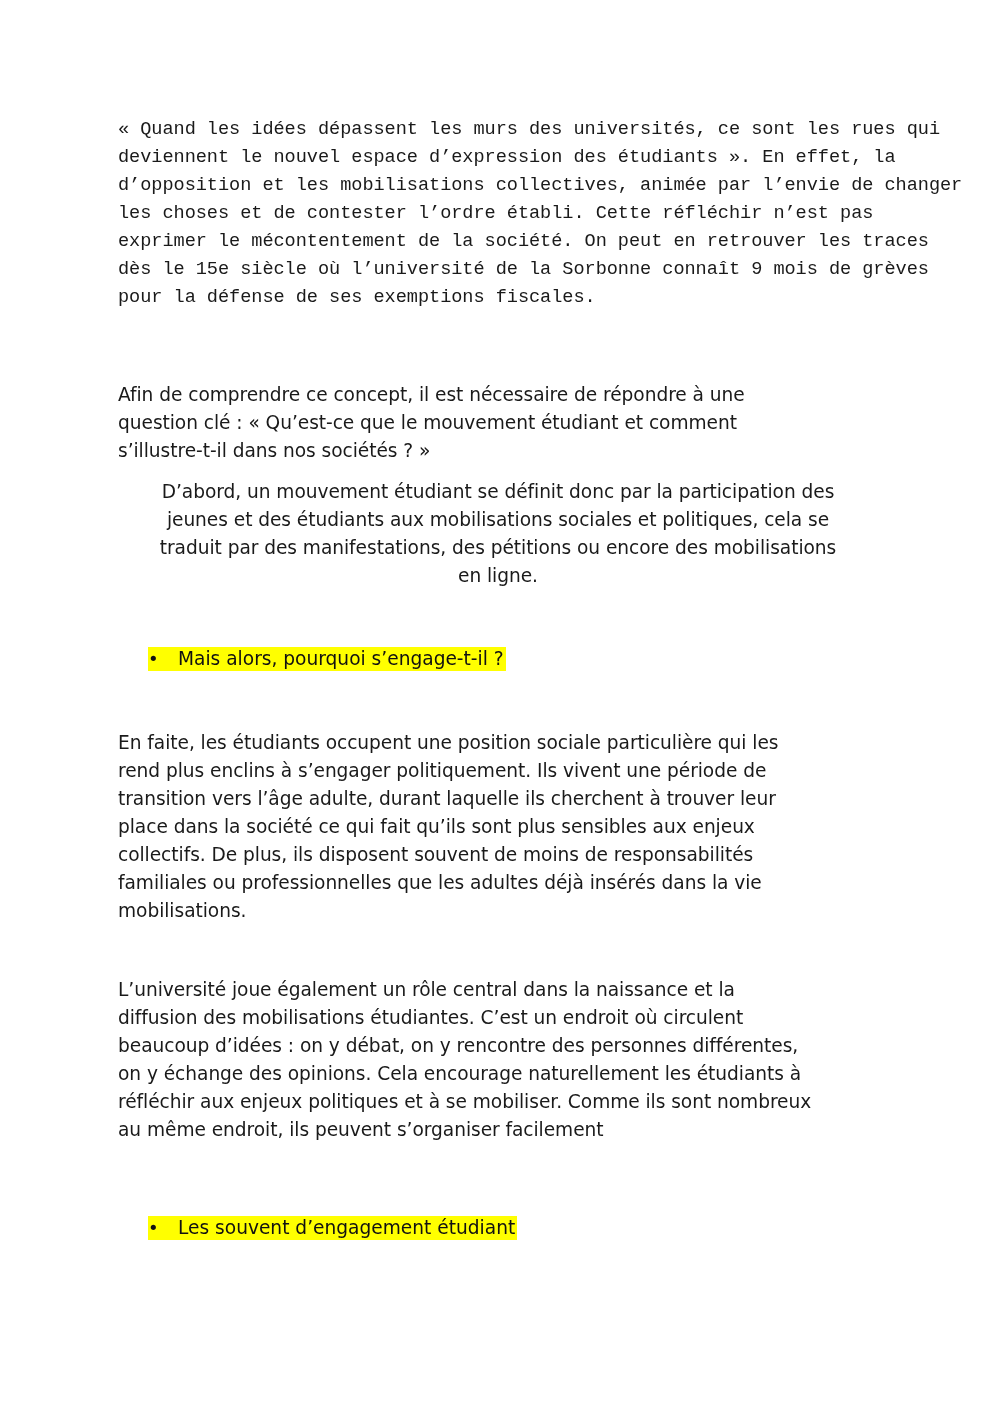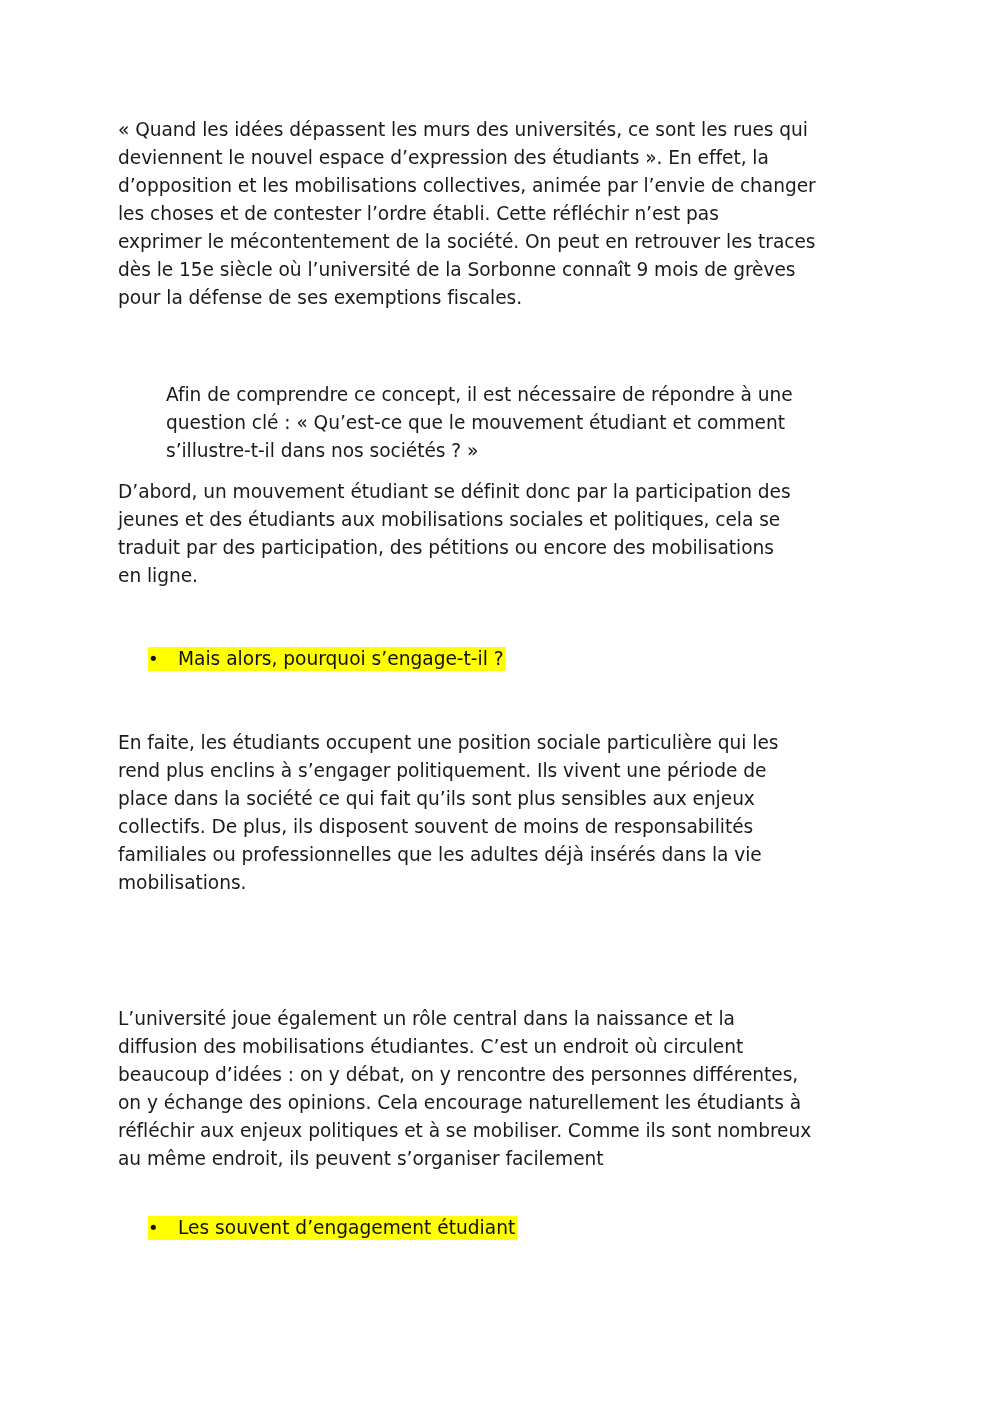--- a/index.html
+++ b/index.html
@@ -60,60 +60,61 @@
       width: 30px;
       text-align: left;
       font-size: 18px;
     }
   </style>
 </head>
 <body>
 
 <div class="page">
 
-  <p class="para" style="top:116px;">
+  <p class="para" style="top:116px;font-family:Liberation Mono, monospace;">
     <span class="line">« Quand les idées dépassent les murs des universités, ce sont les rues qui</span>
     <span class="line">deviennent le nouvel espace d’expression des étudiants ». En effet, la</span>
     <span class="line">d’opposition et les mobilisations collectives, animée par l’envie de changer</span>
     <span class="line">les choses et de contester l’ordre établi. Cette réfléchir n’est pas</span>
     <span class="line">exprimer le mécontentement de la société. On peut en retrouver les traces</span>
     <span class="line">dès le 15e siècle où l’université de la Sorbonne connaît 9 mois de grèves</span>
     <span class="line">pour la défense de ses exemptions fiscales.</span>
   </p>
 
-  <p class="para" style="top:381px;margin-left:48px;">
+  <p class="para" style="top:381px;">
     <span class="line">Afin de comprendre ce concept, il est nécessaire de répondre à une</span>
     <span class="line">question clé : « Qu’est-ce que le mouvement étudiant et comment</span>
     <span class="line">s’illustre-t-il dans nos sociétés ? »</span>
   </p>
 
-  <p class="para" style="top:478px;">
+  <p class="para" style="top:478px;text-align:center;">
     <span class="line">D’abord, un mouvement étudiant se définit donc par la participation des</span>
     <span class="line">jeunes et des étudiants aux mobilisations sociales et politiques, cela se</span>
-    <span class="line">traduit par des participation, des pétitions ou encore des mobilisations</span>
+    <span class="line">traduit par des manifestations, des pétitions ou encore des mobilisations</span>
     <span class="line">en ligne.</span>
   </p>
 
   <div class="bullet-item" style="top:645px;">
     <span class="bullet-hl">
       <span class="bullet-dot">•</span>
       <span>Mais alors, pourquoi s’engage-t-il ?</span>
     </span>
   </div>
 
   <p class="para" style="top:729px;">
     <span class="line">En faite, les étudiants occupent une position sociale particulière qui les</span>
     <span class="line">rend plus enclins à s’engager politiquement. Ils vivent une période de</span>
+    <span class="line">transition vers l’âge adulte, durant laquelle ils cherchent à trouver leur</span>
     <span class="line">place dans la société ce qui fait qu’ils sont plus sensibles aux enjeux</span>
     <span class="line">collectifs. De plus, ils disposent souvent de moins de responsabilités</span>
     <span class="line">familiales ou professionnelles que les adultes déjà insérés dans la vie</span>
     <span class="line">mobilisations.</span>
   </p>
 
-  <p class="para" style="top:1005px;">
+  <p class="para" style="top:976px;">
     <span class="line">L’université joue également un rôle central dans la naissance et la</span>
     <span class="line">diffusion des mobilisations étudiantes. C’est un endroit où circulent</span>
     <span class="line">beaucoup d’idées : on y débat, on y rencontre des personnes différentes,</span>
     <span class="line">on y échange des opinions. Cela encourage naturellement les étudiants à</span>
     <span class="line">réfléchir aux enjeux politiques et à se mobiliser. Comme ils sont nombreux</span>
     <span class="line">au même endroit, ils peuvent s’organiser facilement</span>
   </p>
 
   <div class="bullet-item" style="top:1214px;">
     <span class="bullet-hl">

